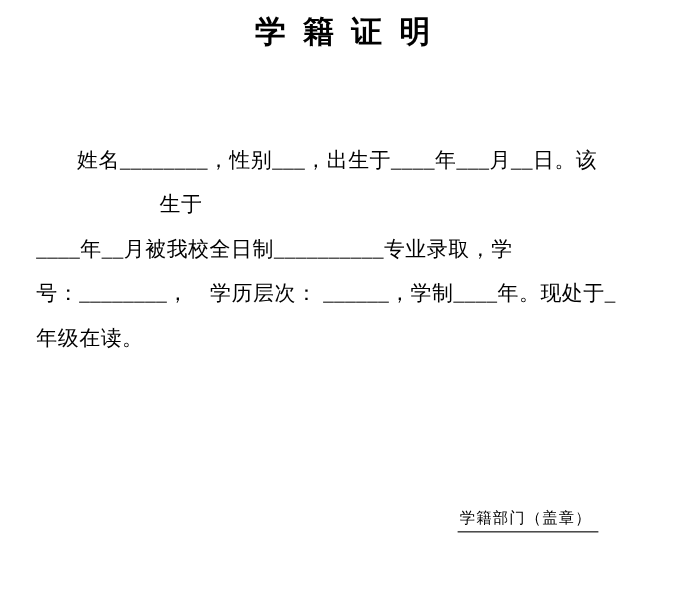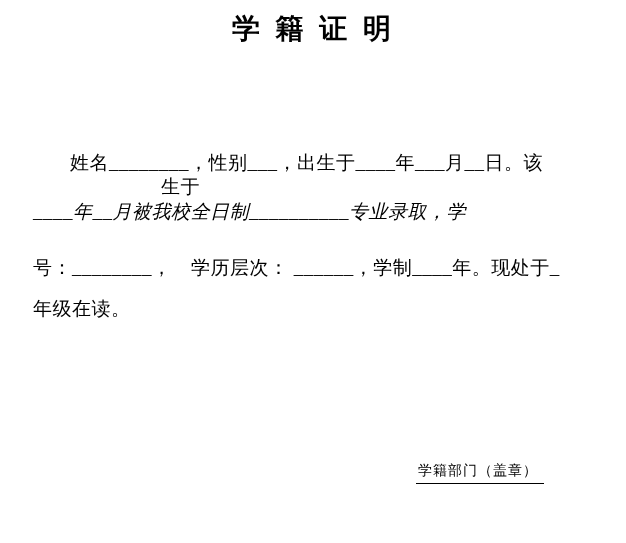--- a/index.html
+++ b/index.html
@@ -30,23 +30,23 @@
     color: #000000;
   }
   .line {
     position: absolute;
     font-size: 19px;
     line-height: 22px;
     letter-spacing: 0.5px;
     white-space: nowrap;
     color: #000000;
   }
-  .l1 { left: 70px;  top: 136px; margin-top: 16px; }
-  .l2 { left: 145px; top: 176px; margin-left: 16px; }
-  .l3 { left: 33px;  top: 201px; font-style: italic; }
+  .l1 { left: 70px;  top: 136px; }
+  .l2 { left: 145px; top: 176px; }
+  .l3 { left: 33px;  top: 217px; }
   .l4 { left: 33px;  top: 257px; }
   .l5 { left: 33px;  top: 298px; }
   .l6 { left: 72px;  top: 338px; }
   .signature {
     position: absolute;
     left: 416px;
     top: 462px;
     font-size: 14px;
     letter-spacing: 1px;
     white-space: nowrap;

